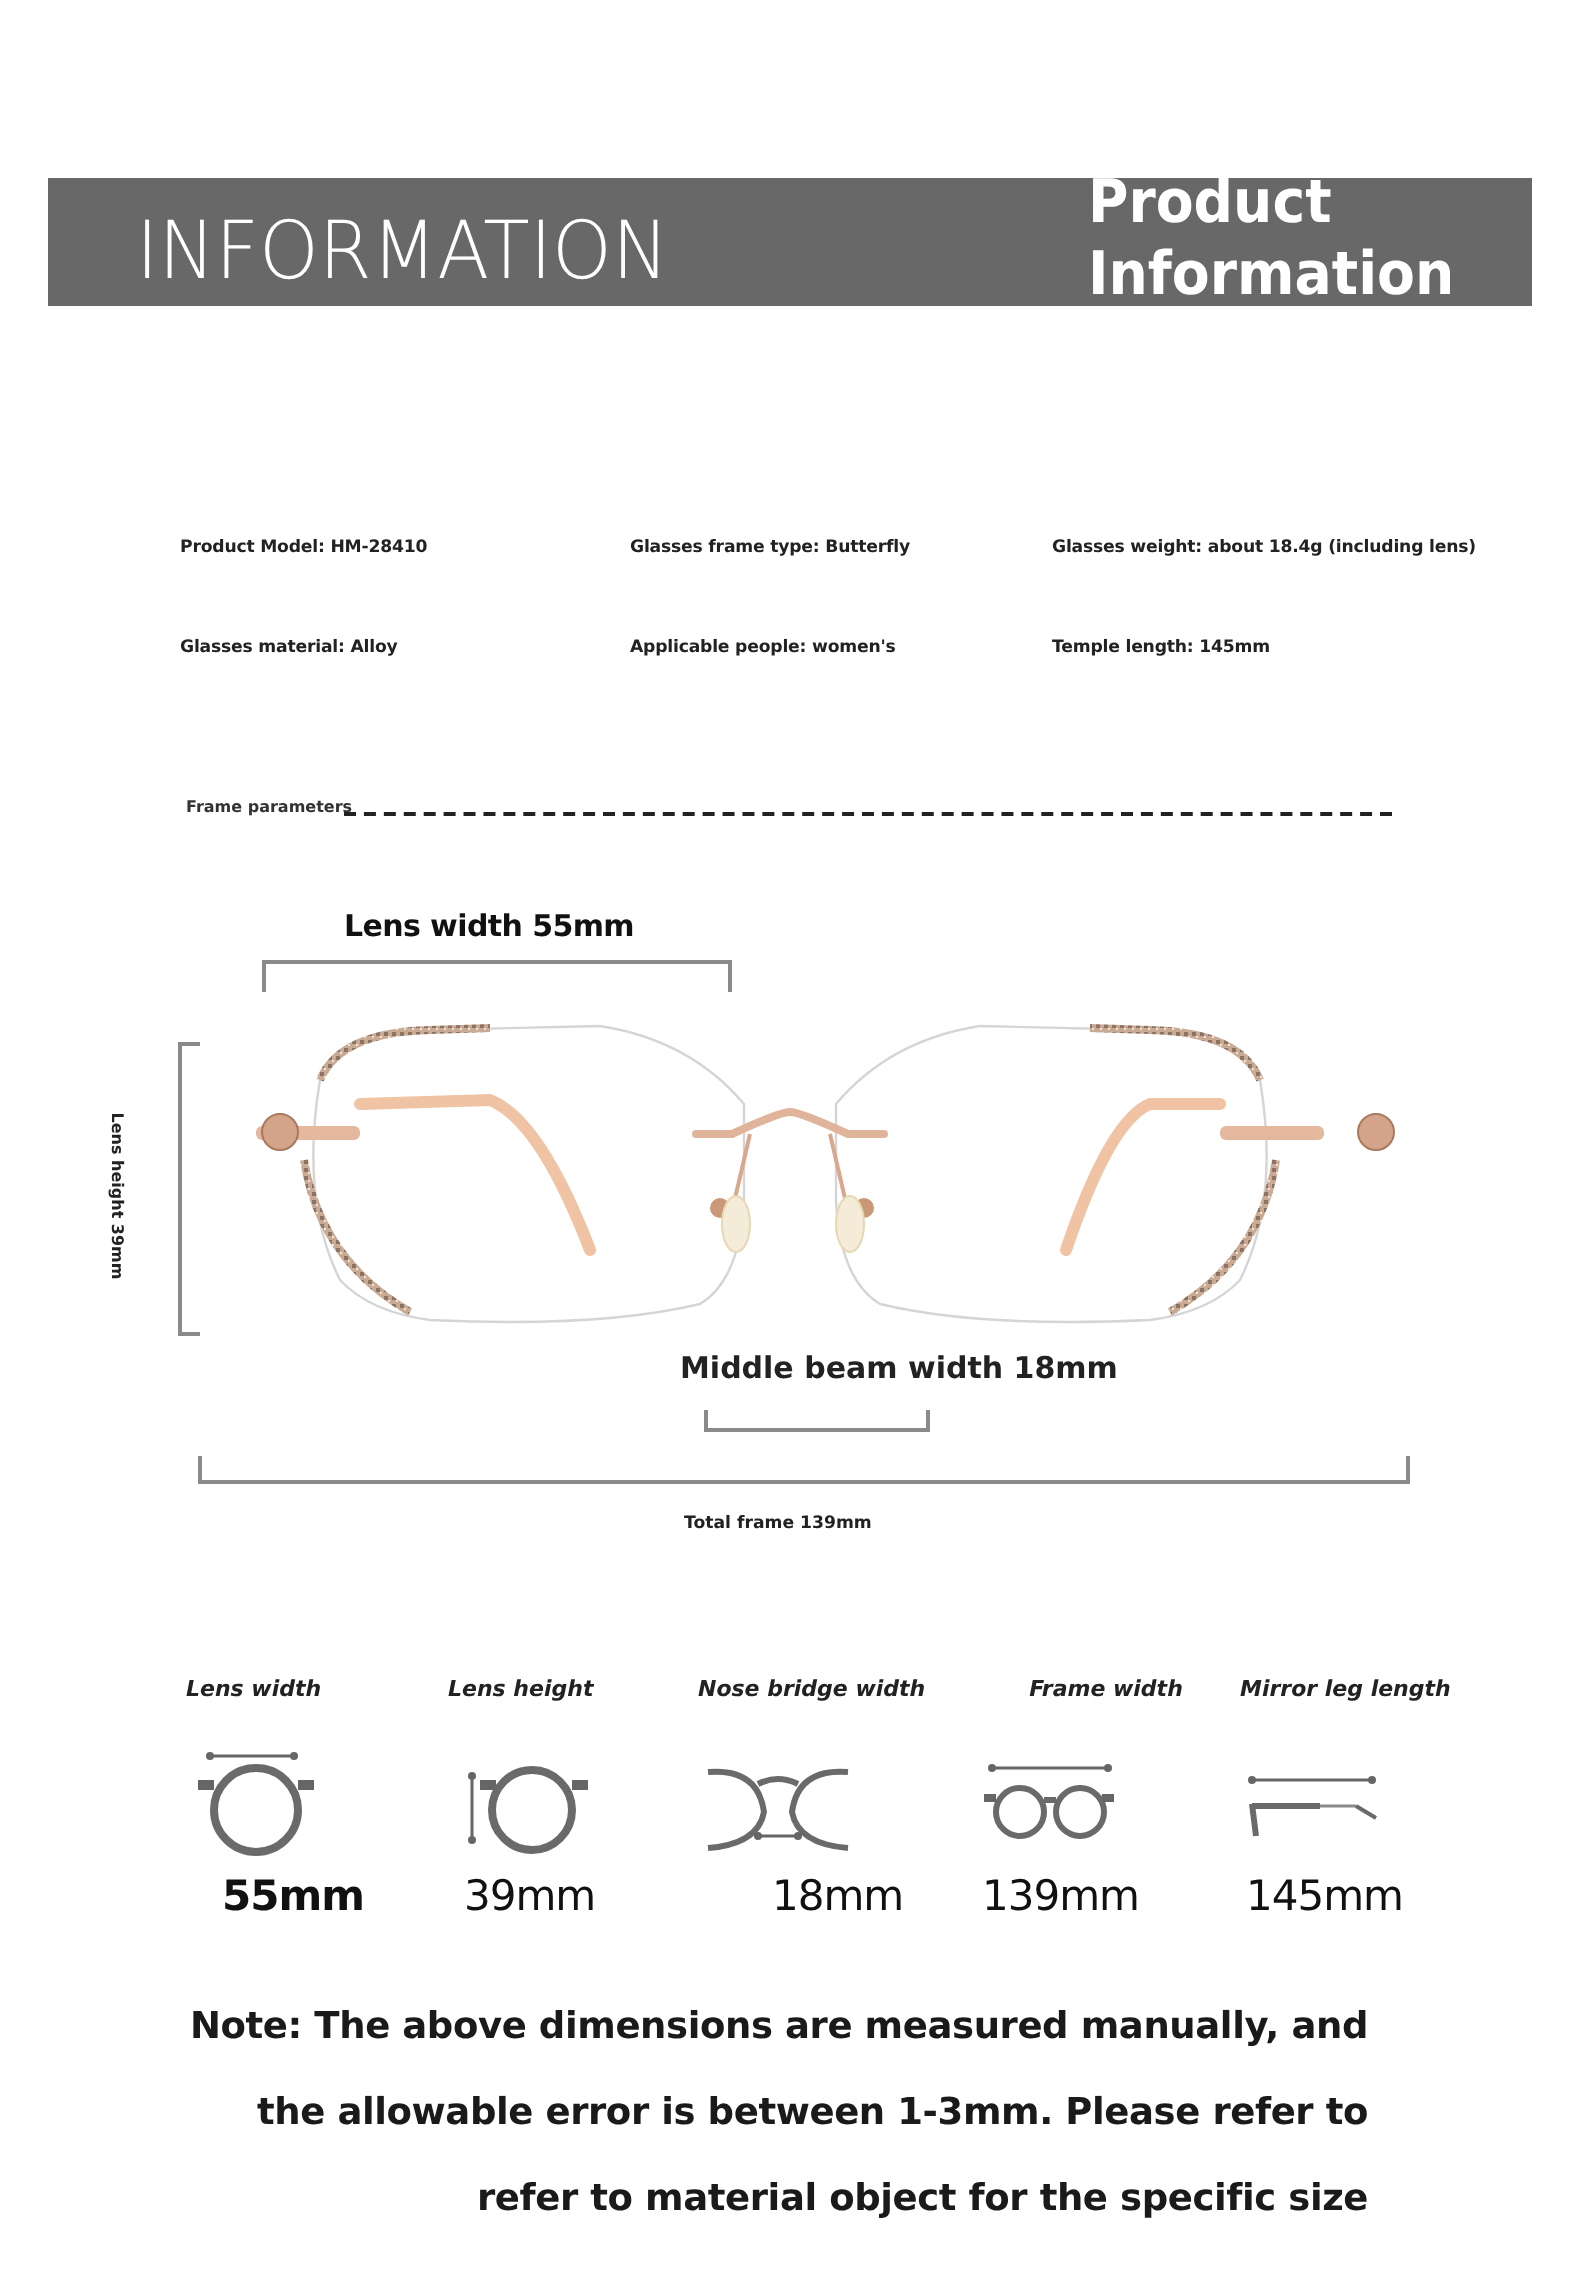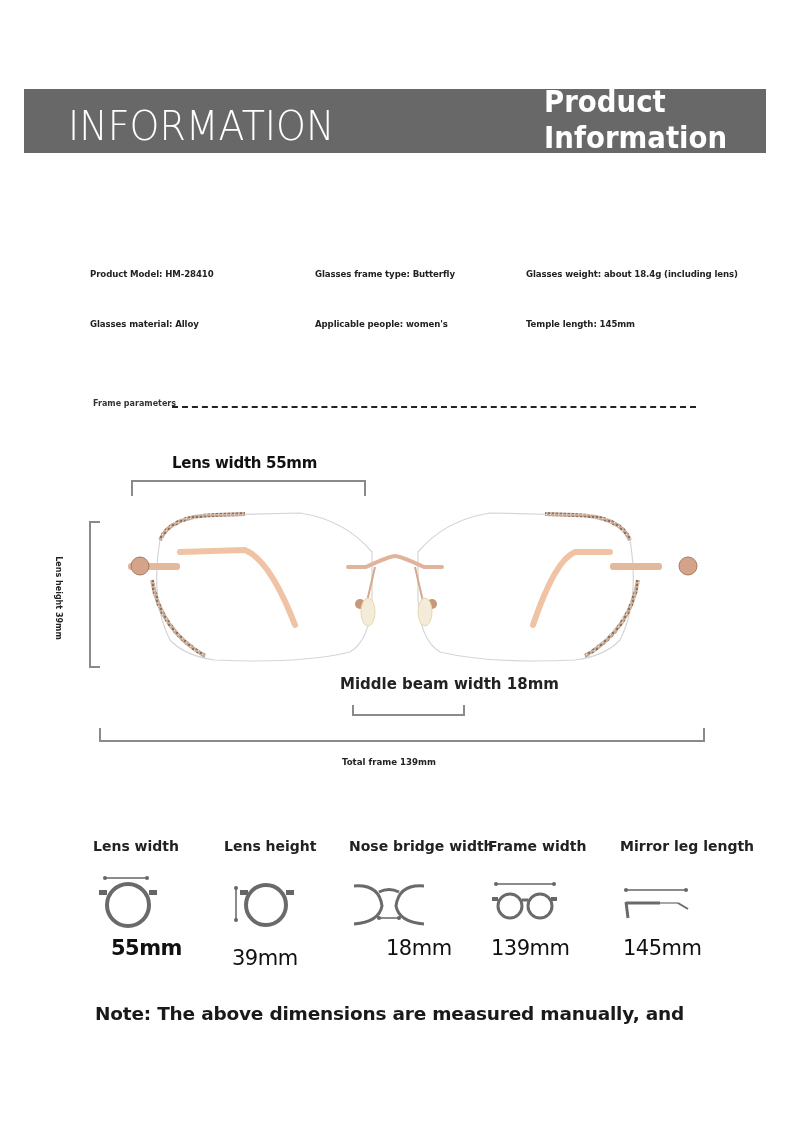--- a/index.html
+++ b/index.html
@@ -63,21 +63,21 @@
   }
   .bracket-total {
     position: absolute; left: 99px; top: 728px; width: 606px; height: 14px;
     border-left: 2px solid #8a8a8a; border-right: 2px solid #8a8a8a; border-bottom: 2px solid #8a8a8a;
   }
   .total-label {
     position: absolute; left: 342px; top: 757px; font-size: 8.6px; font-weight: bold; color: #222;
   }
 
   .spec-col { position: absolute; top: 838px; width: 130px; }
-  .spec-title { font-size: 14px; font-weight: bold; color: #222; white-space: nowrap; }
+  .spec-title { font-size: 11px; font-weight: bold; color: #222; white-space: nowrap; font-style: italic; }
   .spec-icon { position: absolute; top: 32px; left: 0; }
   .spec-value {
     position: absolute; top: 98px; font-size: 21px; color: #111; white-space: nowrap; letter-spacing: -0.5px;
   }
 
   .note {
     position: absolute; right: 106px; top: 982px; width: 600px; text-align: right;
     font-size: 18.5px; font-weight: bold; line-height: 23px; color: #1a1a1a; letter-spacing: -0.2px;
   }
   .note span { display: block; margin-top: 20px; }
@@ -162,37 +162,37 @@
 <div class="spec-col" style="left:224px;">
   <div class="spec-title">Lens height</div>
   <svg class="spec-icon" width="80" height="60" viewBox="0 0 80 60">
     <line x1="12" y1="18" x2="12" y2="50" stroke="#666" stroke-width="1.5"></line>
     <circle cx="12" cy="18" r="2" fill="#666"></circle>
       <circle cx="12" cy="50" r="2" fill="#666"></circle>
     <rect x="16" y="20" width="8" height="5" fill="#666"></rect>
     <rect x="62" y="20" width="8" height="5" fill="#666"></rect>
     <circle cx="42" cy="35" r="20" fill="none" stroke="#6a6a6a" stroke-width="4"></circle>
   </svg>
-  <div class="spec-value" style="left:8px;margin-top:10px;">39mm</div>
+  <div class="spec-value" style="left:8px;">39mm</div>
 </div>
 
 <div class="spec-col" style="left:349px;">
   <div class="spec-title">Nose bridge width</div>
   <svg class="spec-icon" width="80" height="60" viewBox="0 0 80 60">
     <path d="M5 16 Q30 14 33 36 Q30 52 5 54" fill="none" stroke="#6a6a6a" stroke-width="3"></path>
     <path d="M75 16 Q50 14 47 36 Q50 52 75 54" fill="none" stroke="#6a6a6a" stroke-width="3"></path>
     <path d="M30 22 Q40 17 50 22" fill="none" stroke="#6a6a6a" stroke-width="3"></path>
     <line x1="30" y1="48" x2="50" y2="48" stroke="#666" stroke-width="1.5"></line>
     <circle cx="30" cy="48" r="2" fill="#666"></circle>
       <circle cx="50" cy="48" r="2" fill="#666"></circle>
   </svg>
   <div class="spec-value" style="left:11px;margin-left:26px;">18mm</div>
 </div>
 
-<div class="spec-col" style="left:488px;">
+<div class="spec-col" style="left:488px;text-align:center;">
   <div class="spec-title">Frame width</div>
   <svg class="spec-icon" width="80" height="60" viewBox="0 0 80 60">
     <line x1="8" y1="14" x2="66" y2="14" stroke="#666" stroke-width="1.5"></line>
     <circle cx="8" cy="14" r="2" fill="#666"></circle>
       <circle cx="66" cy="14" r="2" fill="#666"></circle>
     <circle cx="22" cy="36" r="12" fill="none" stroke="#6a6a6a" stroke-width="3"></circle>
     <circle cx="52" cy="36" r="12" fill="none" stroke="#6a6a6a" stroke-width="3"></circle>
     <line x1="34" y1="30" x2="40" y2="30" stroke="#6a6a6a" stroke-width="3"></line>
     <rect x="4" y="27" width="6" height="4" fill="#666"></rect>
     <rect x="63" y="27" width="6" height="4" fill="#666"></rect>
@@ -209,13 +209,15 @@
     <line x1="6" y1="32" x2="8" y2="48" stroke="#6a6a6a" stroke-width="3"></line>
     <line x1="6" y1="33" x2="40" y2="33" stroke="#6a6a6a" stroke-width="3"></line>
     <line x1="40" y1="33" x2="58" y2="33" stroke="#8a8a8a" stroke-width="1.5"></line>
     <line x1="58" y1="33" x2="68" y2="39" stroke="#6a6a6a" stroke-width="2"></line>
   </svg>
   <div class="spec-value" style="left:3px;">145mm</div>
 </div>
 
 <div class="note">
   <span>Note: The above dimensions are measured manually, and</span>
+  <span>the allowable error is between 1-3mm. Please refer to</span>
+  <span>refer to material object for the specific size</span>
 </div>
 
 </body></html>

